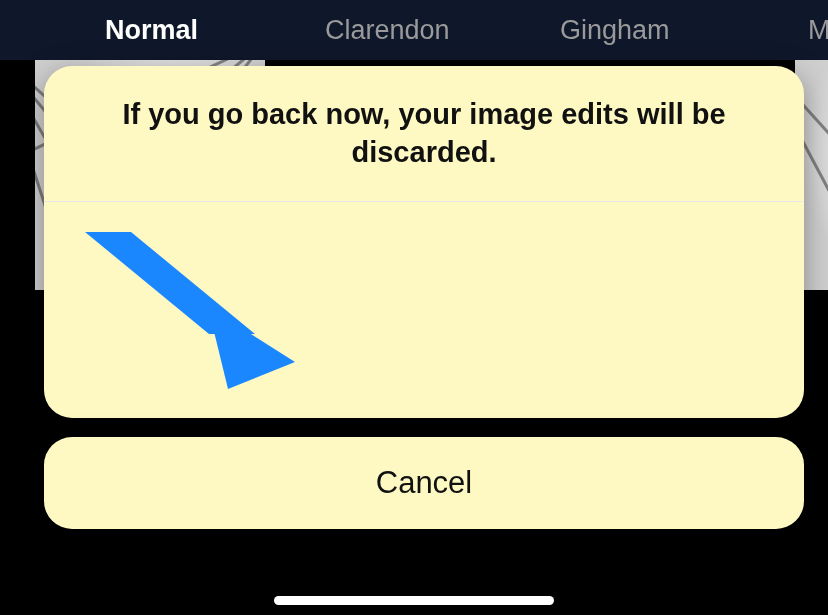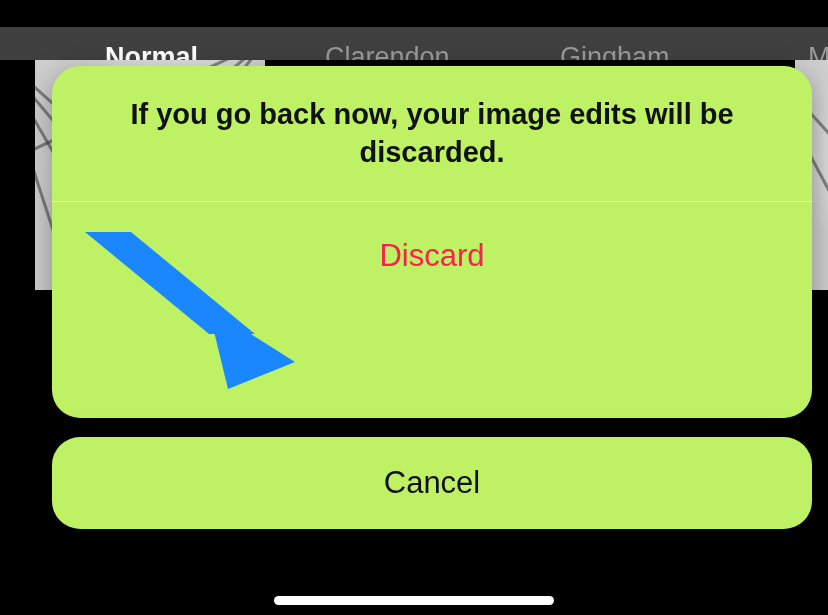--- a/index.html
+++ b/index.html
@@ -8,24 +8,23 @@
     font-family: -apple-system, "Helvetica Neue", Helvetica, Arial, sans-serif;
     background: #000;
     position: relative;
   }
 
   
   .filter-bar {
     position: absolute;
     top: 0; left: 0;
     width: 100%; height: 60px;
-    background: #404040;
+    background: #0f172a;
     display: flex;
     align-items: center;
-    margin-top: 27px;
   }
   .filter-item {
     font-size: 27px;
     color: #9a9a9a;
     font-weight: 400;
     text-align: center;
   }
   .filter-item.selected { color: #fff; font-weight: 700; }
   .filter-item.normal   { position:absolute; left: 105px; }
   .filter-item.clarendon{ position:absolute; left: 325px; }
@@ -53,23 +52,23 @@
     width:260px; height:3px;
     background:#3b3b3b;
     transform-origin: left center;
     border-radius:2px;
     opacity:.55;
   }
 
   
   .sheet {
     position:absolute;
-    left:52px; width:760px;
+    left:44px; width:760px;
     border-radius:28px;
-    background:#bef264;
+    background:#fef9c3;
     overflow:hidden;
     box-shadow: 0 8px 30px rgba(0,0,0,.35);
   }
   .sheet-main { top:66px; height:352px; }
   .sheet-title {
     height:136px;
     display:flex; align-items:center; justify-content:center;
     padding:0 70px;
     text-align:center;
     font-size:29px;
@@ -135,21 +134,20 @@
     <div class="frond" style="left:230px; top:-20px; transform:rotate(155deg)"></div>
   </div>
   <div class="thumb right">
     <div class="frond" style="left:-40px; top:-10px; transform:rotate(48deg)"></div>
     <div class="frond" style="left:-40px; top:-10px; transform:rotate(62deg)"></div>
   </div>
 </div>
 
 <div class="sheet sheet-main">
   <div class="sheet-title">If you go back now, your image edits will be discarded.</div>
-  <div class="sheet-row destructive">Discard</div>
 </div>
 
 <div class="sheet sheet-cancel">Cancel</div>
 
 <svg class="arrow" viewBox="0 0 226 160">
   <g fill="#1b87ff">
     <polygon points="0,0 46,0 170,102 124,102"></polygon>
     <polygon points="210,130 123,75 143,157"></polygon>
   </g>
 </svg>

